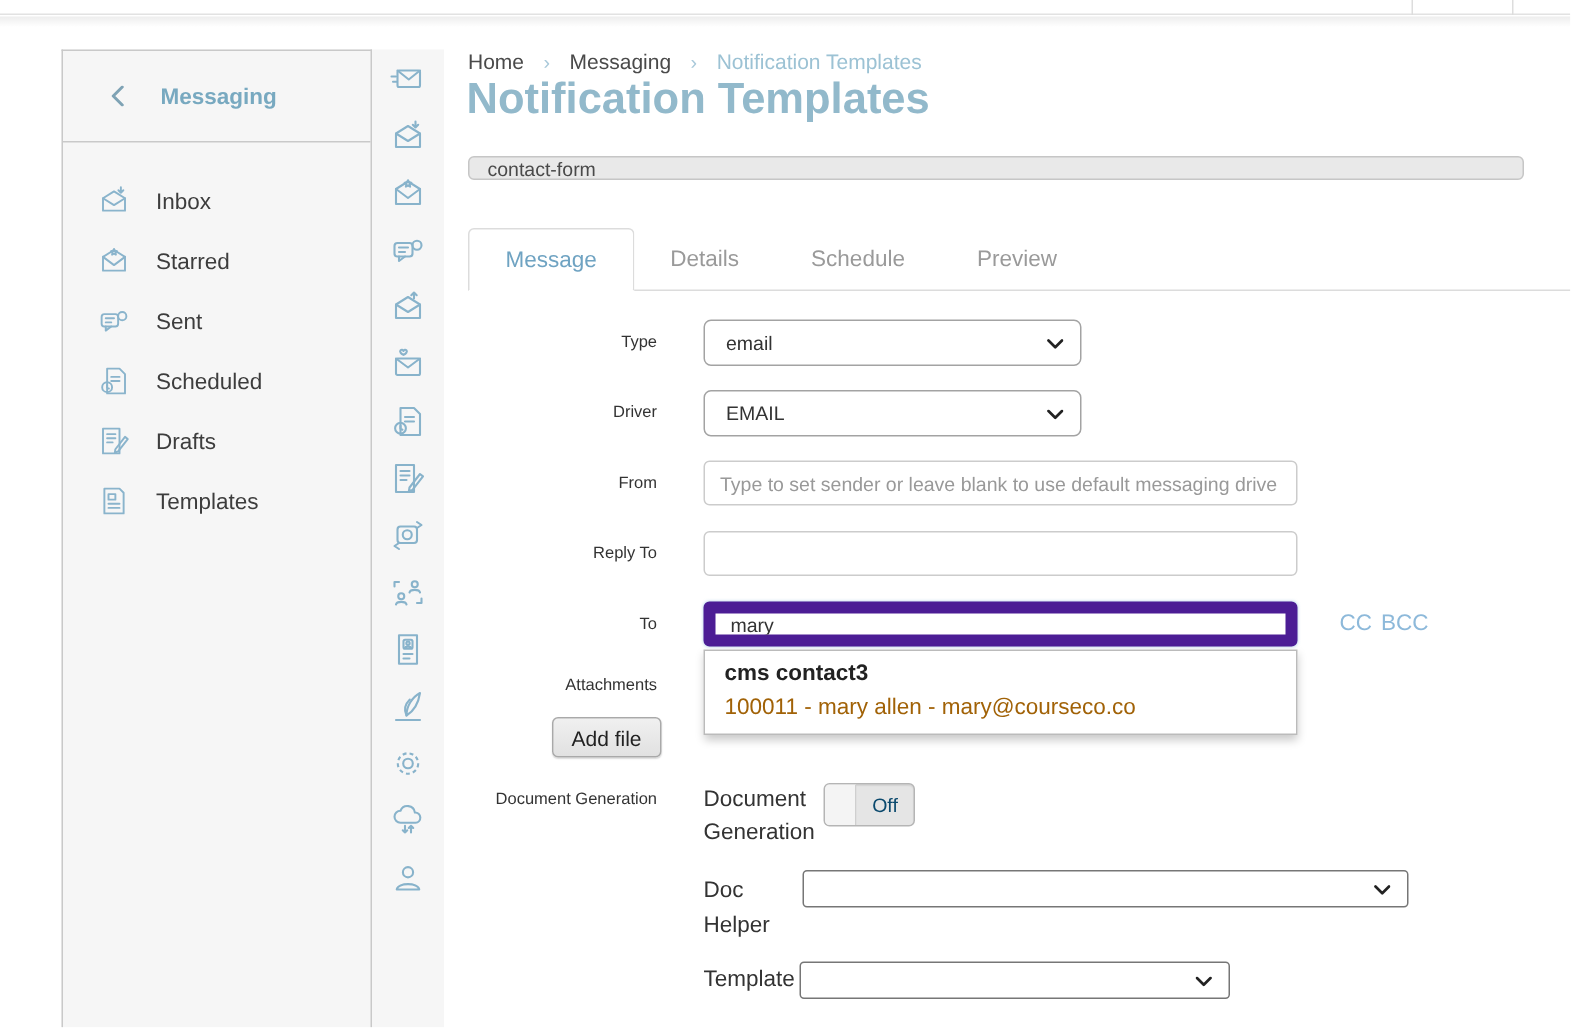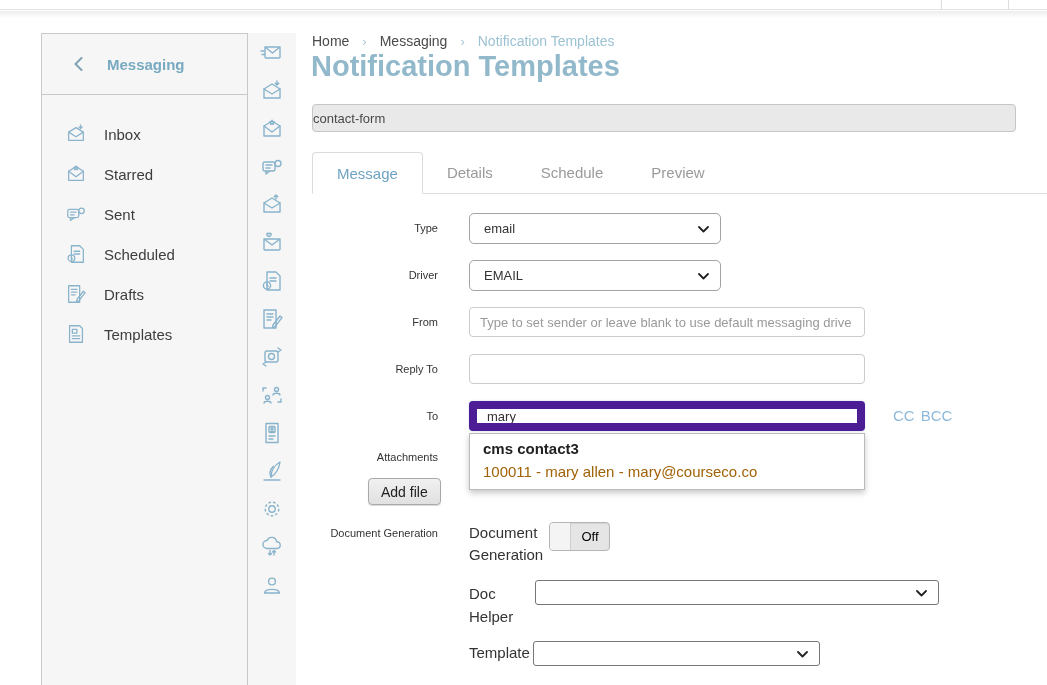--- a/index.html
+++ b/index.html
@@ -31,23 +31,23 @@
   .rail-icon { width:24px; height:24px; color:#88b3cb; cursor:pointer; }
 
   
   .breadcrumb { position:absolute; left:312px; top:33px; display:flex; align-items:center; gap:13px; font-size:14px; }
   .bc-link { color:#4a4a4a; cursor:pointer; }
   .bc-sep { color:#a9c9da; font-size:13px; }
   .bc-current { color:#9cc2d4; }
   .page-title { position:absolute; left:311px; top:50px; font-size:29px; font-weight:bold; color:#92b9cb; }
 
   
-  .name-input { position:absolute; left:312px; top:104px; width:704px; height:28px;
+  .name-input { position:absolute; left:312px; top:104px; width:704px; height:16px;
                 background:#e9e9e9; border:1px solid #c6c6c6; border-radius:4px;
-                font-size:13px; color:#4a4a4a; padding:0 0; font-family:inherit; }
+                font-size:13px; color:#4a4a4a; padding:0 12px; font-family:inherit; }
 
   
   .tabs { position:absolute; left:312px; top:152px; width:735px; height:42px;
           display:flex; border-bottom:1px solid #dcdcdc; }
   .tab { padding:0 24px; line-height:41px; font-size:15px; color:#9a9a9a; cursor:pointer; }
   .tab.active { background:#fff; border:1px solid #dcdcdc; border-bottom:1px solid #fff;
                 border-radius:4px 4px 0 0; margin-bottom:-1px; color:#6fa3c2; }
 
   
   .flabel { position:absolute; left:312px; width:126px; text-align:right; font-size:11px; color:#333; line-height:20px; }
@@ -69,21 +69,21 @@
   .addfile { position:absolute; left:368px; top:478px; height:27px; padding:0 12px;
              background:linear-gradient(#f0f0f0,#e1e1e1); border:1px solid #a9a9a9; border-radius:4px;
              font-size:14px; color:#222; box-shadow:0 1px 1px rgba(0,0,0,.15); cursor:pointer; font-family:inherit; }
 
   .docgen-inner { position:absolute; left:469px; top:522px; width:84px; font-size:15px; color:#333; line-height:22px; }
   .toggle { position:absolute; left:549px; top:522px; width:61px; height:29px; border:1px solid #b5b5b5;
             border-radius:4px; background:#e5e5e5; cursor:pointer; box-shadow:inset 0 1px 1px rgba(0,0,0,.08); }
   .toggle .knob { position:absolute; left:0; top:0; width:21px; height:27px; background:#f4f4f4;
                   border-right:1px solid #cfcfcf; border-radius:3px 0 0 3px; }
   .toggle .tlabel { position:absolute; left:21px; right:0; top:0; bottom:0; display:flex;
-                    align-items:center; justify-content:center; font-size:13px; color:#000000; }
+                    align-items:center; justify-content:center; font-size:13px; color:#0c4a6e; }
 
   .subfield-label { position:absolute; left:469px; font-size:15px; color:#333; }
   .nsel { position:absolute; background:#fff; border:1px solid #767676; border-radius:3px; height:25px; cursor:pointer; }
 </style>
 </head>
 <body>
 
 <div class="screen">
 
   <div class="topbar">

